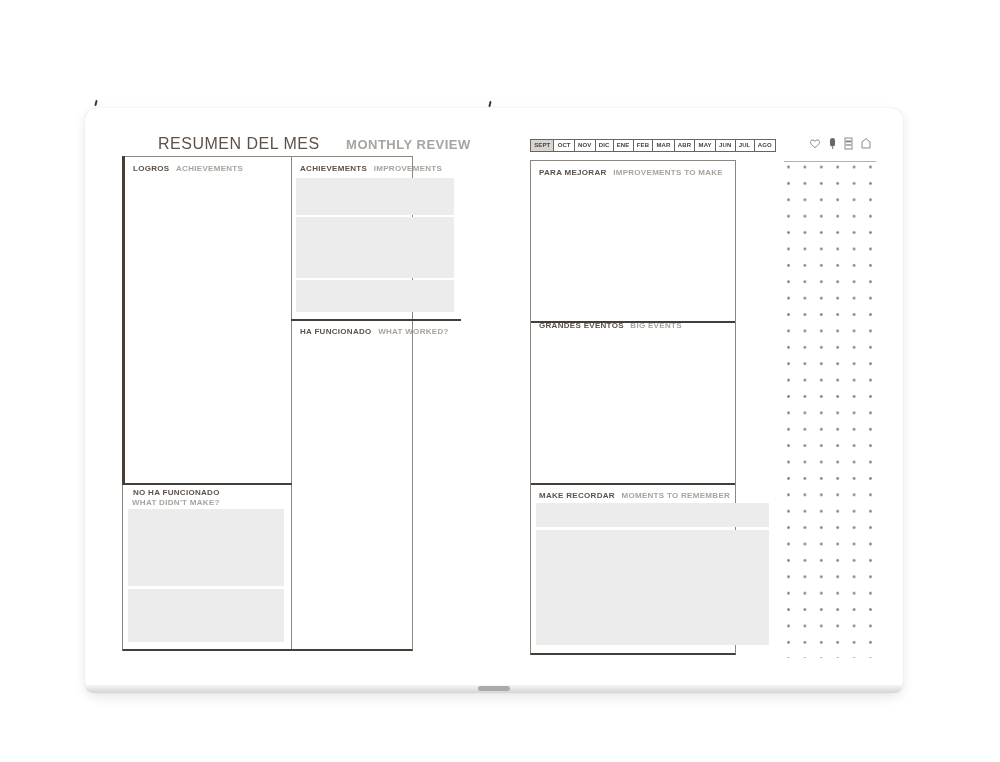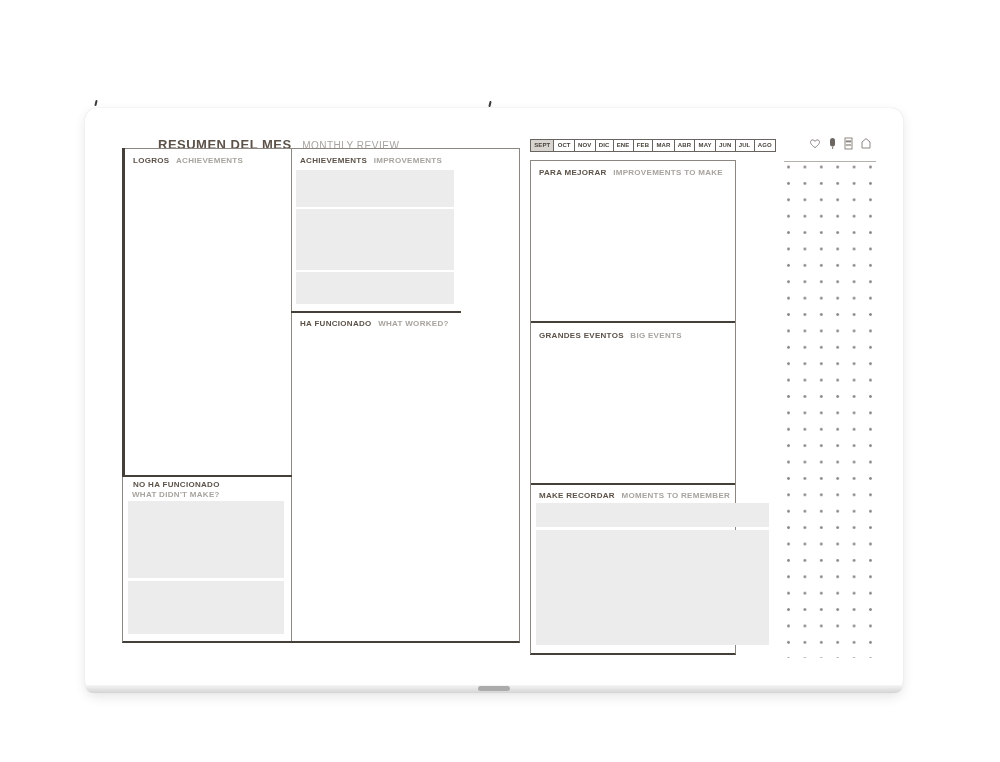--- a/index.html
+++ b/index.html
@@ -11,30 +11,30 @@
   .corner-mark {
     position:absolute; width:2px; height:6px; background:#3c3c3c;
     border-radius:1px; transform:rotate(14deg);
   }
   .notebook {
     position:absolute; left:85px; top:108px; width:818px; height:585px;
     background:#ffffff; border-radius:12px;
     box-shadow:0 4px 12px rgba(0,0,0,0.10), 0 0 1px rgba(0,0,0,0.18);
   }
   .page-title { position:absolute; left:37px; top:27px; white-space:nowrap; }
-  .title-es { font-size:13px; font-weight:700; letter-spacing:0.5px; color:#5c5249;padding-left:36px; }
-  .title-en { font-size:10px; font-weight:400; letter-spacing:0.5px; color:#a8a39e; margin-left:6px; }
+  .title-es { font-size:16px; font-weight:400; letter-spacing:0.5px; color:#5c5249;padding-left:36px; }
+  .title-en { font-size:13px; font-weight:700; letter-spacing:0.5px; color:#a8a39e; margin-left:22px; }
 
   .hdr { position:absolute; font-size:8px; font-weight:700; letter-spacing:0.3px; white-space:nowrap; line-height:10px; }
   .hdr .es { color:#5c5249; }
   .hdr .en { color:#a8a39e; margin-left:4px; }
   .hdr.twoline .es, .hdr.twoline .en { display:block; margin-left:0; }
 
   .leftbox {
-    position:absolute; left:37px; top:40px; width:398px; height:495px;
+    position:absolute; left:37px; top:48px; width:291px; height:495px;
     border:1px solid #8d8781; border-bottom:2px solid #453f39; background:#fff;
   }
   .thick-left { position:absolute; left:-1px; top:-1px; width:3px; height:329px; background:#453f39; }
   .vdiv { position:absolute; left:168px; top:0; width:1px; height:100%; background:#8d8781; }
   .hdiv-dark { position:absolute; height:2px; background:#453f39; }
 
   .fillstack { position:absolute; display:flex; flex-direction:column; }
   .fill { background:#ececec; }
 
   .rightbox {
@@ -169,21 +169,21 @@
 
     <div class="rightbox">
       <div class="hdiv-dark" style="left:0; top:160px; width:100%;"></div>
       <div class="hdiv-dark" style="left:0; top:322px; width:100%;"></div>
 
       <div class="hdr" style="left:8px; top:7px;">
         <span class="es">PARA MEJORAR</span>
         <span class="en">IMPROVEMENTS TO MAKE</span>
       </div>
 
-      <div class="hdr" style="left:8px; top:170px;">
+      <div class="hdr" style="left:8px; top:160px;">
         <span class="es">GRANDES EVENTOS</span>
         <span class="en">BIG EVENTS</span>
       </div>
 
       <div class="hdr" style="left:8px; top:330px;">
         <span class="es">MAKE RECORDAR</span>
         <span class="en">MOMENTS TO REMEMBER</span>
       </div>
 
       <div class="fillstack" style="left:5px; top:342px; width:233px; gap:3px;">

